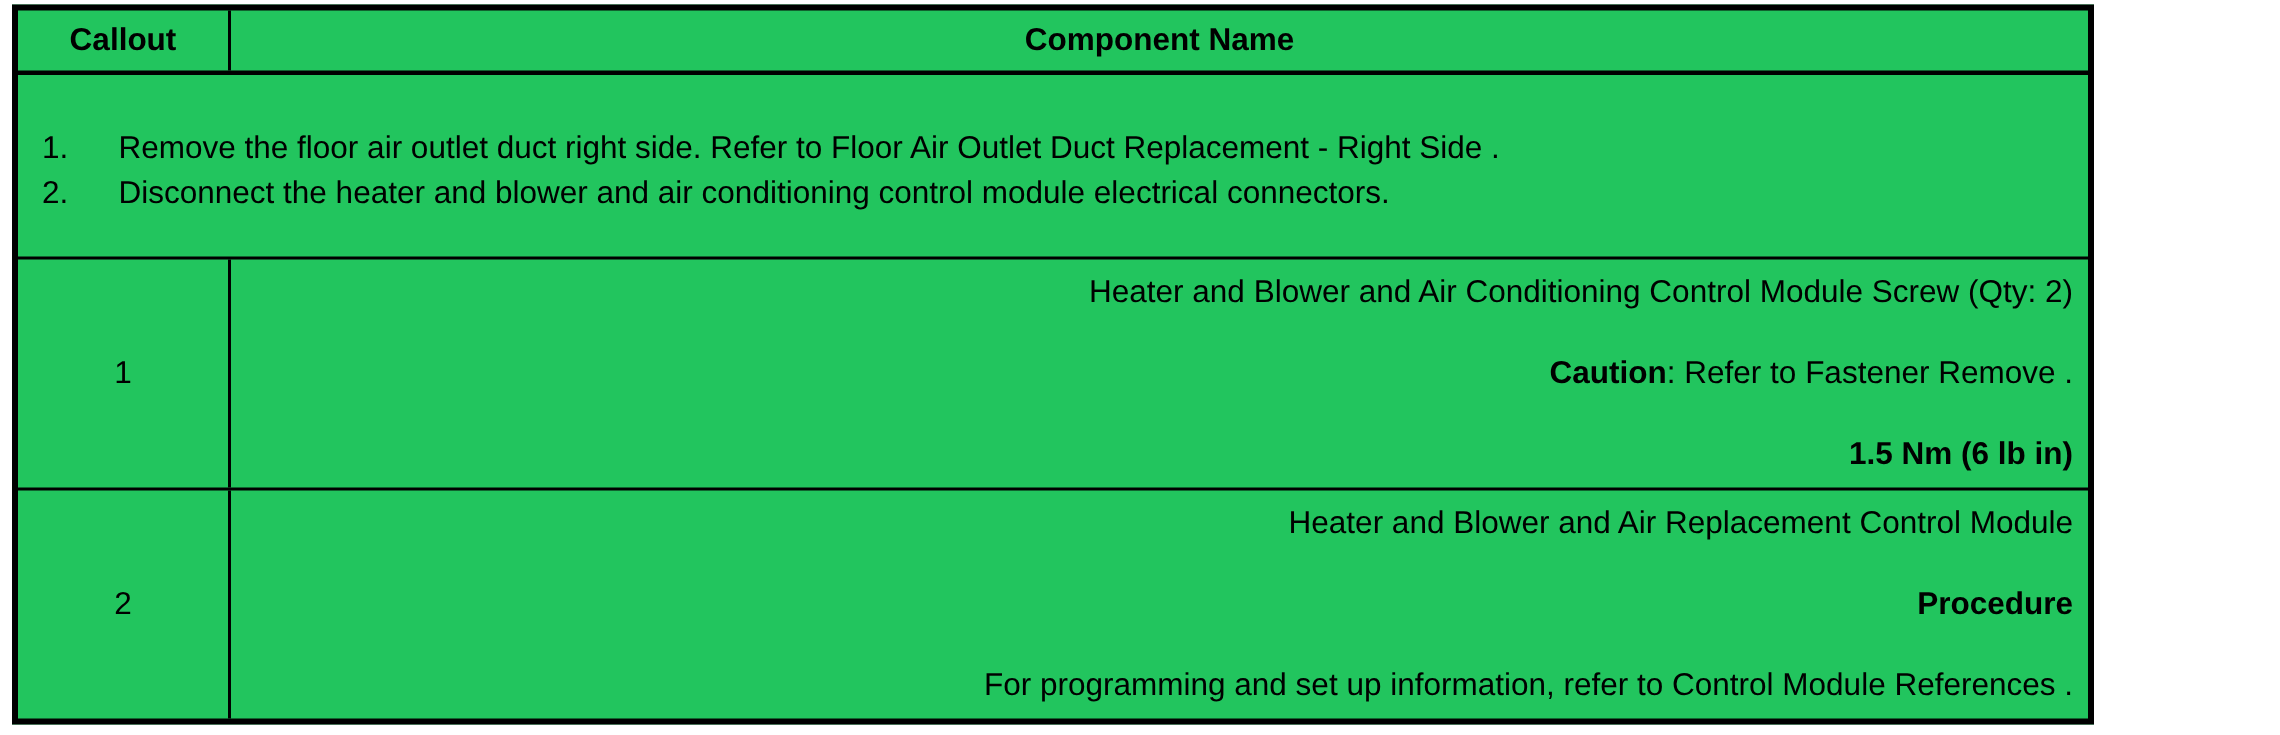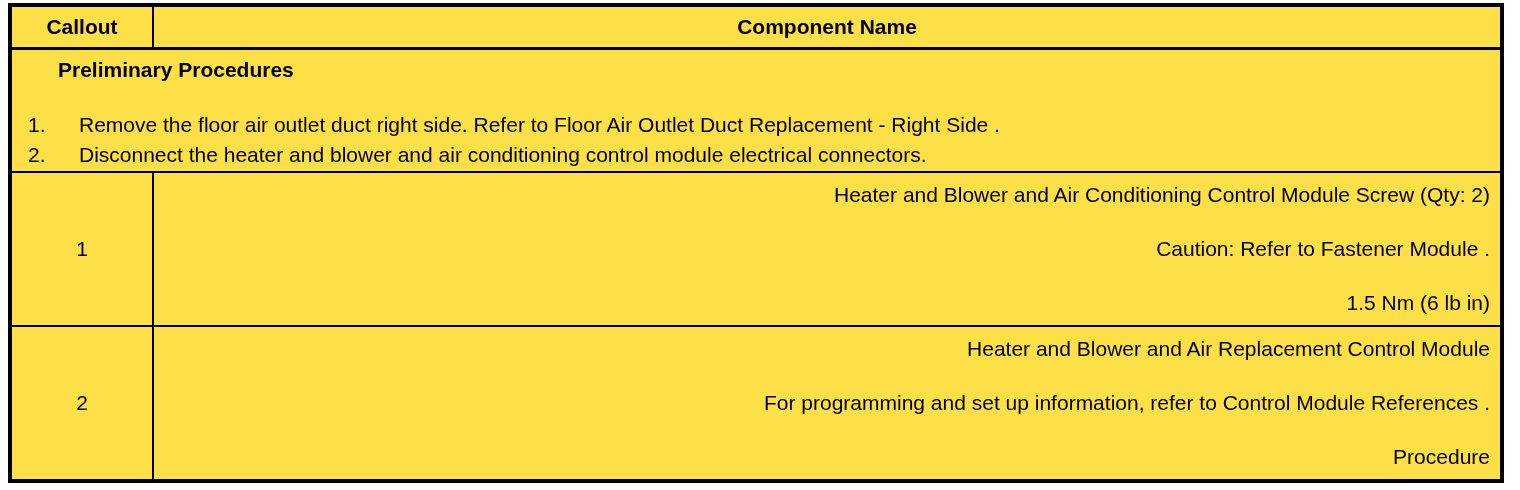--- a/index.html
+++ b/index.html
@@ -13,27 +13,27 @@
     height: 490px;
     background: #ffffff;
     font-family: "Liberation Sans", "DejaVu Sans", sans-serif;
     color: #000000;
     font-size: 21px;
   }
   .doc-table {
     position: absolute;
     left: 8px;
     top: 3px;
-    width: 1496px;
+    width: 1388px;
     height: 480px;
     border: 4px solid #000000;
     box-sizing: border-box;
     display: flex;
     flex-direction: column;
-    background: #fde047;
+    background: #22c55e;
   }
   .header-row {
     display: flex;
     height: 40px;
     flex: 0 0 40px;
     border-bottom: 3px solid #000000;
   }
   .callout-col {
     width: 142px;
     flex: 0 0 142px;
@@ -102,60 +102,59 @@
   }
   .component-cell p {
     margin: 0;
     line-height: 26px;
     text-align: right;
   }
   .component-cell p + p {
     margin-top: 28px;
   }
   .b {
-    font-weight: normal;
+    font-weight: bold;
   }
 </style>
 </head>
 <body>
 
 <div class="page">
   <div class="doc-table">
 
     <div class="header-row">
       <div class="callout-col header-cell">Callout</div>
       <div class="component-col header-cell">Component Name</div>
     </div>
 
     <div class="prelim-row">
-      <div class="prelim-title">Preliminary Procedures</div>
       <div class="steps">
         <div class="step">
           <span class="step-num">1.</span>
           <span class="step-text">Remove the floor air outlet duct right side. Refer to Floor Air Outlet Duct Replacement - Right Side .</span>
         </div>
         <div class="step">
           <span class="step-num">2.</span>
           <span class="step-text">Disconnect the heater and blower and air conditioning control module electrical connectors.</span>
         </div>
       </div>
     </div>
 
     <div class="item-row item-row-1">
       <div class="callout-col callout-cell">1</div>
       <div class="component-cell">
         <p><span class="b"></span><span>Heater and Blower and Air Conditioning Control Module Screw (Qty: 2)</span></p>
-        <p><span class="b">Caution</span><span>: Refer to Fastener Module .</span></p>
+        <p><span class="b">Caution</span><span>: Refer to Fastener Remove .</span></p>
         <p><span class="b">1.5 Nm (6 lb in)</span><span></span></p>
       </div>
     </div>
 
     <div class="item-row item-row-2">
       <div class="callout-col callout-cell">2</div>
       <div class="component-cell">
         <p><span class="b"></span><span>Heater and Blower and Air Replacement Control Module</span></p>
+        <p><span class="b">Procedure</span><span></span></p>
         <p><span class="b"></span><span>For programming and set up information, refer to Control Module References .</span></p>
-        <p><span class="b">Procedure</span><span></span></p>
       </div>
     </div>
 
   </div>
 </div>
 
 </body></html>

